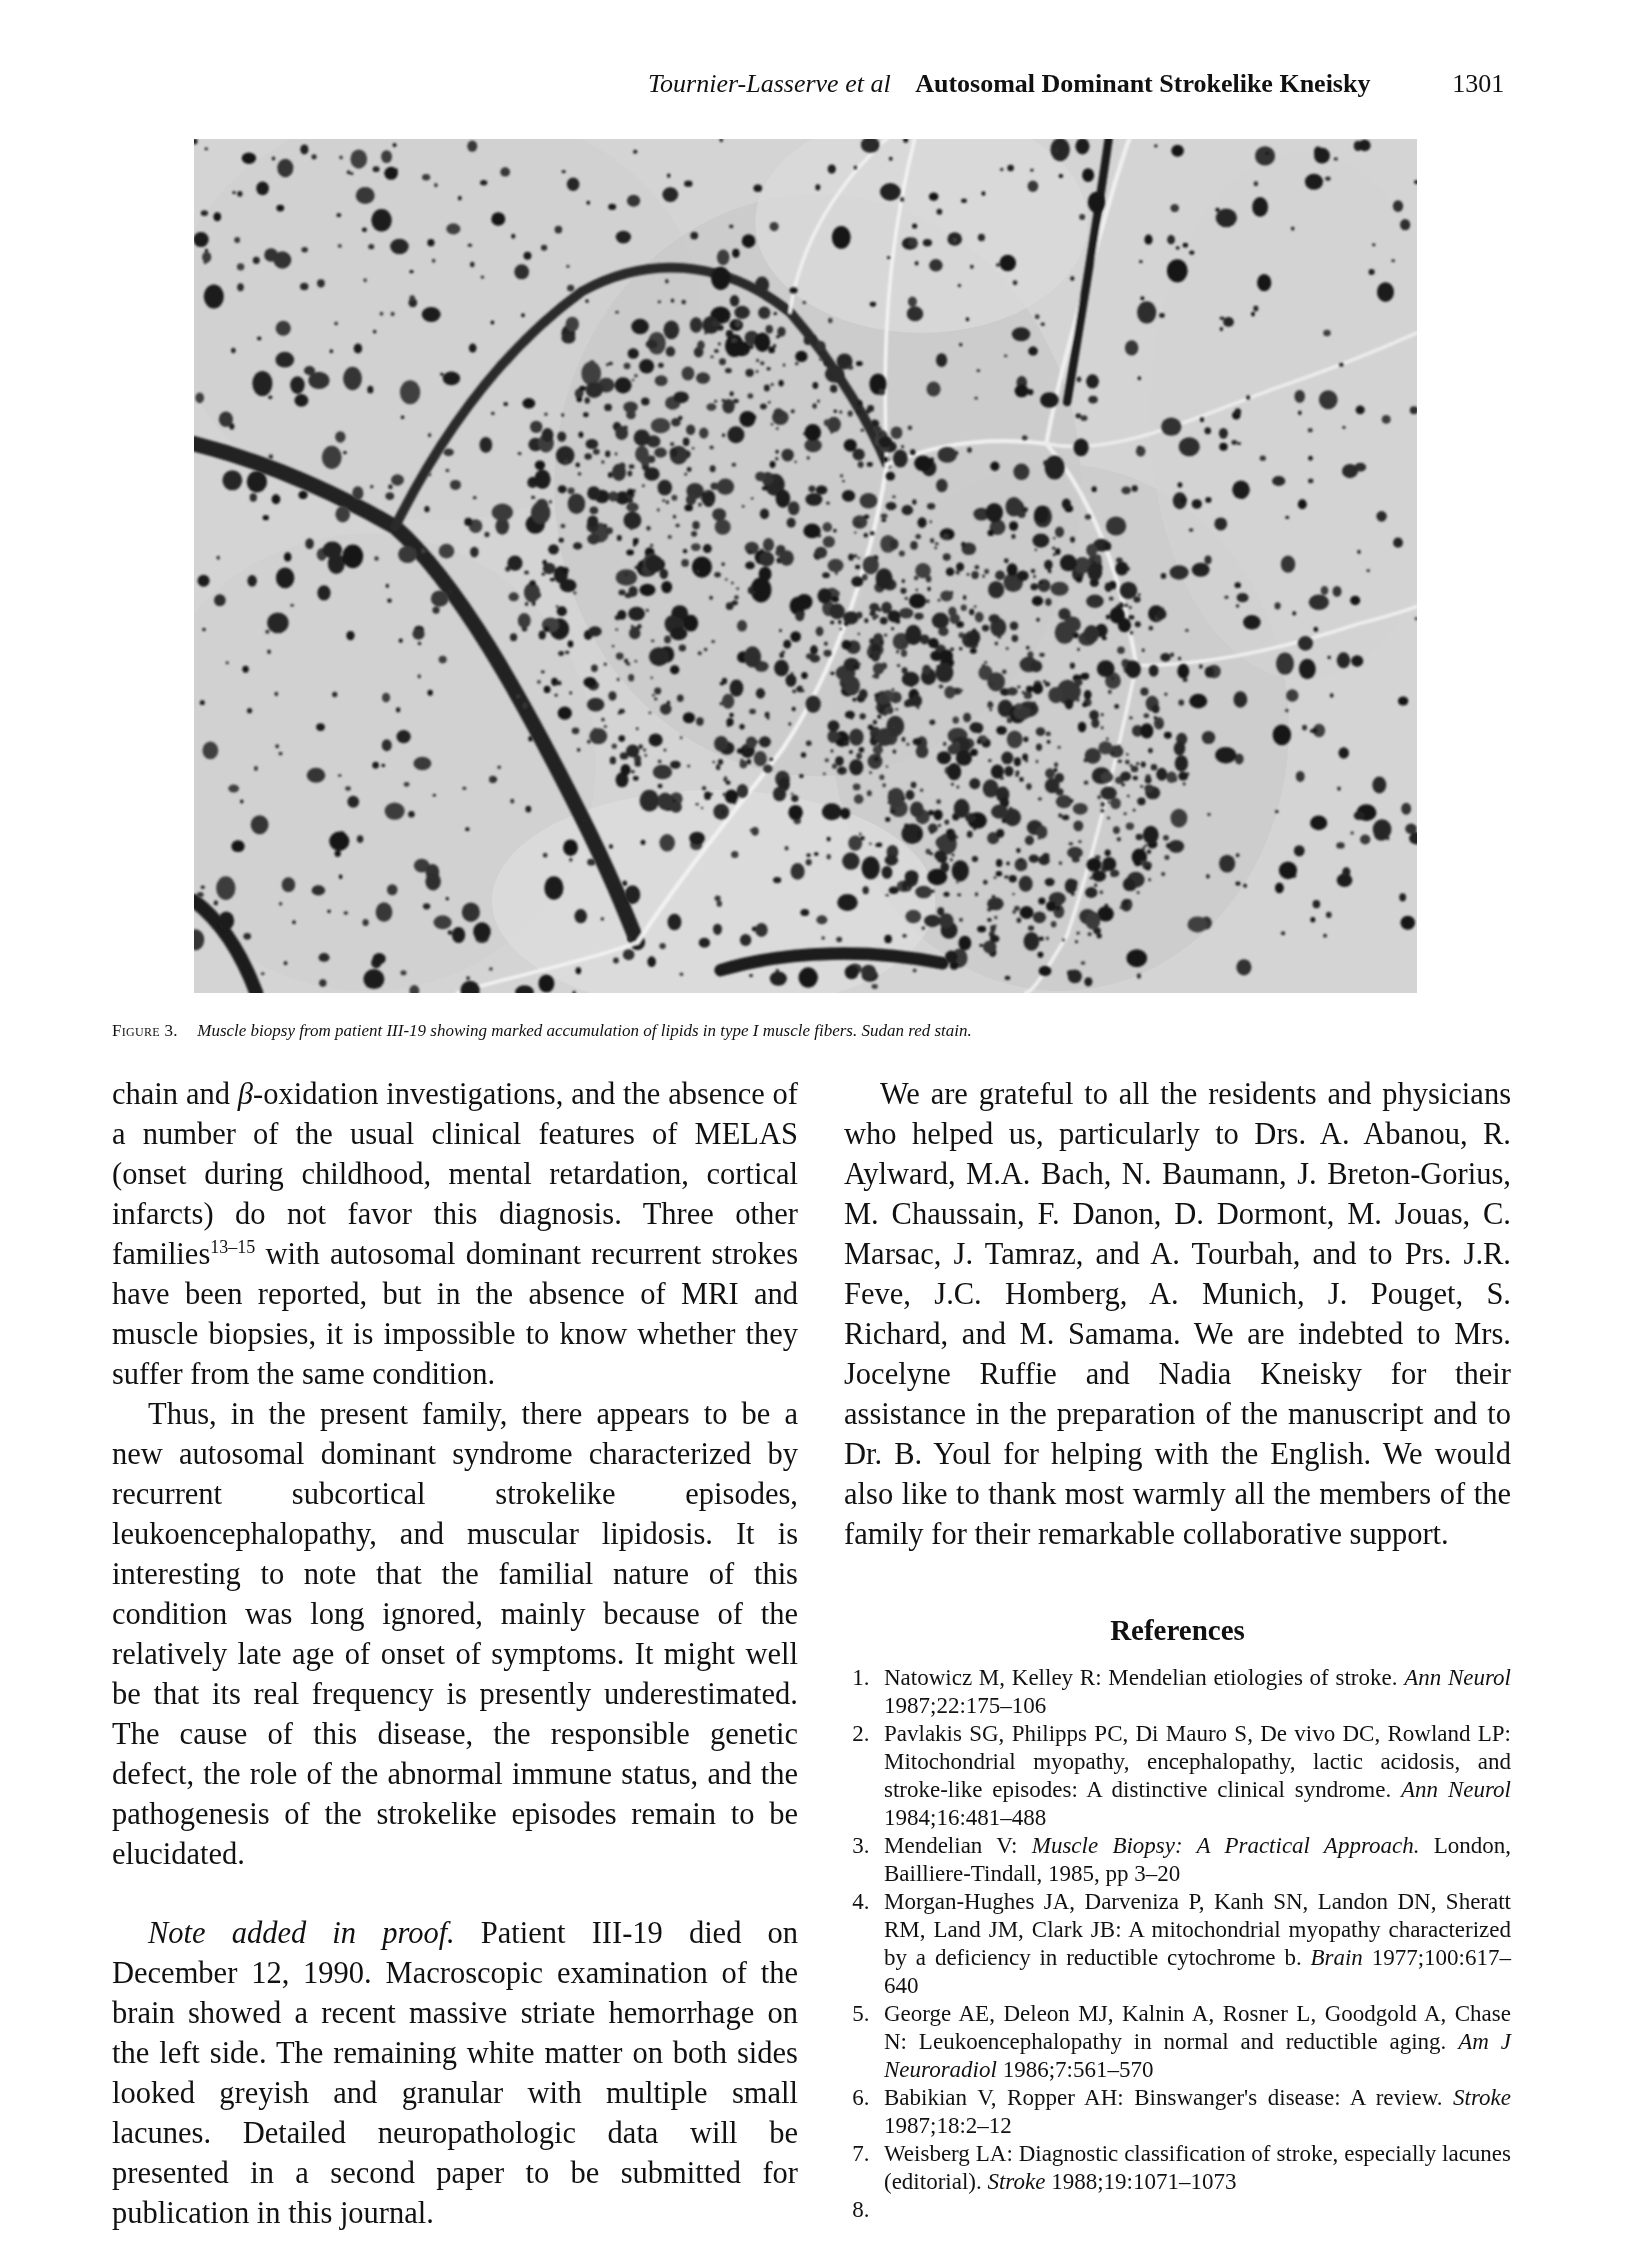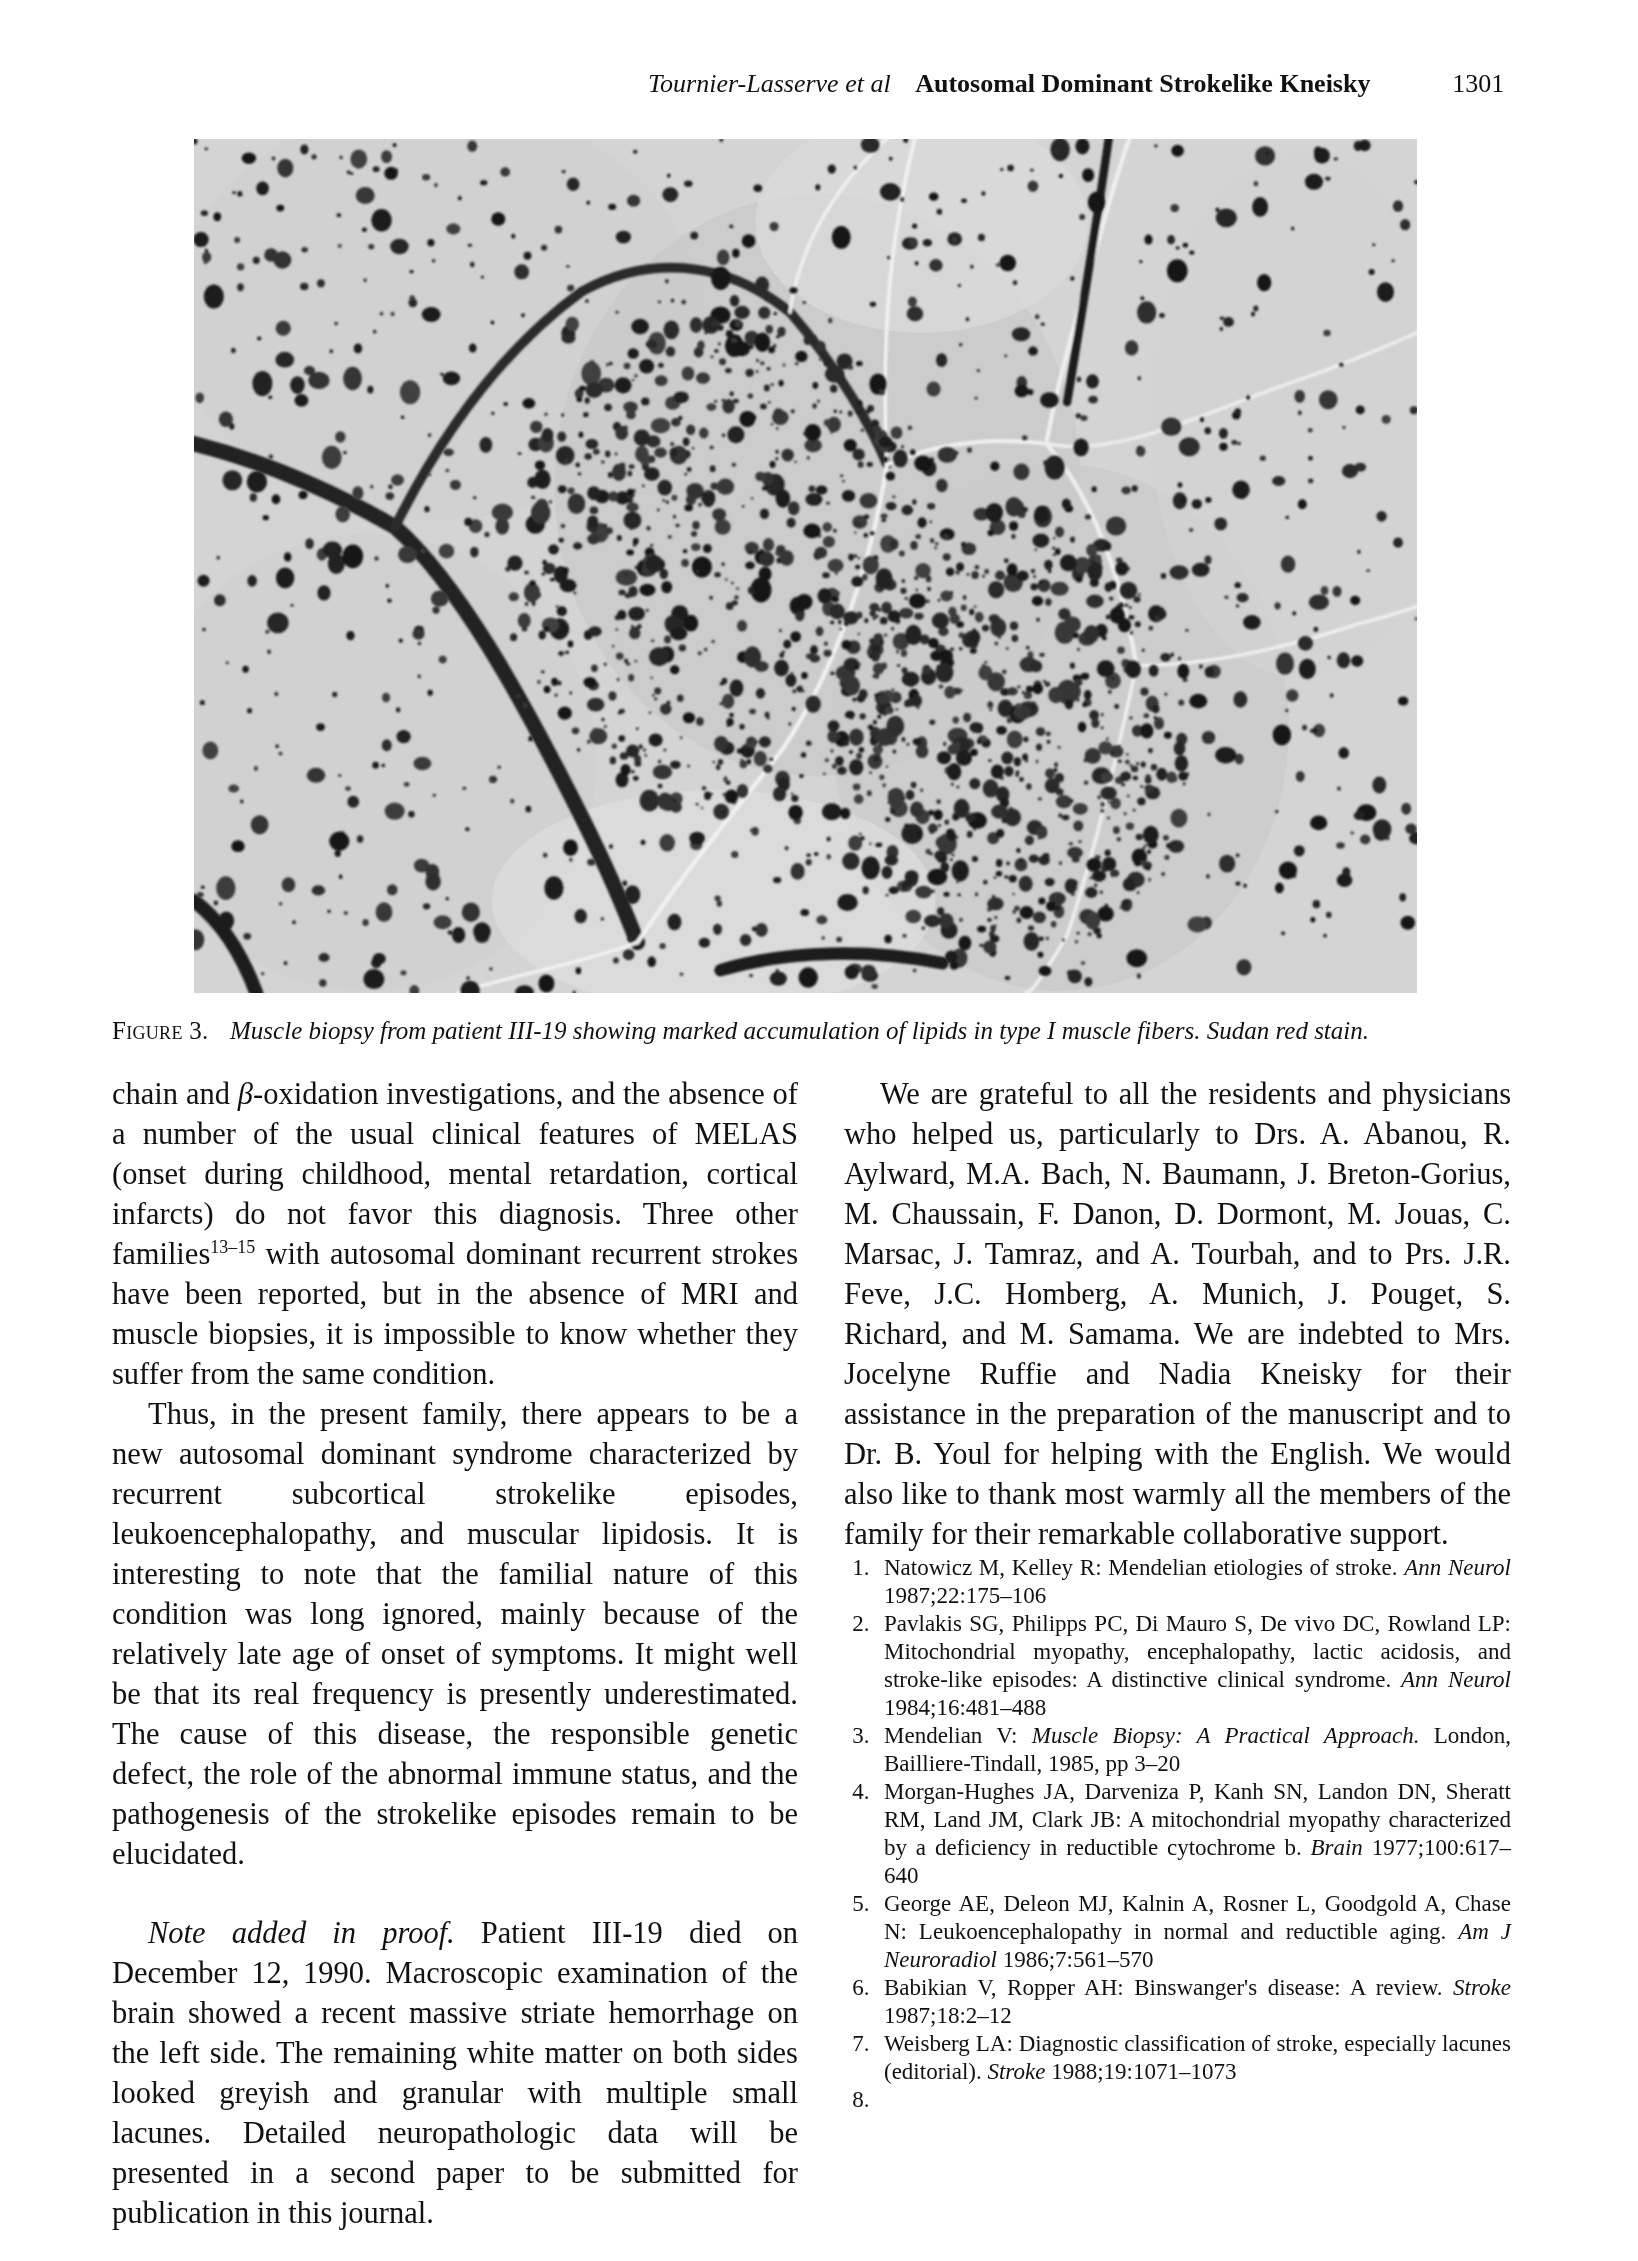--- a/index.html
+++ b/index.html
@@ -6,21 +6,21 @@
   body { width:1639px; height:2261px; position:relative; overflow:hidden;
          font-family:"Liberation Serif","DejaVu Serif",serif; color:#111; }
   .running-head { position:absolute; top:64px; left:648px; width:859px; height:39px;
          font-size:26px; line-height:39px; white-space:nowrap; }
   .running-head .authors { font-style:italic; }
   .running-head .title { font-weight:bold; margin-left:18px; }
   .running-head .page-num { position:absolute; right:2.8px; top:0; }
   .figure { position:absolute; left:194px; top:139px; width:1223px; height:854px;
          background:#d6d6d6; overflow:hidden; }
   .figure svg { width:100%; height:100%; display:block; }
-  .caption { position:absolute; left:112px; top:1013px; width:1400px; font-size:25px;
+  .caption { position:absolute; left:112px; top:1013px; width:1400px; font-size:17px;
          line-height:35px; white-space:nowrap; }
   .caption .label { font-variant:small-caps; letter-spacing:0.3px; }
   .caption .text { font-style:italic; margin-left:15.2px; }
   .col { position:absolute; top:1074px; font-size:30.5px; line-height:40px;
          text-align:justify; }
   .col-left { left:112px; width:686px; }
   .col-right { left:844px; width:667px; }
   .col p { margin:0; text-indent:0; }
   .col p.indent { text-indent:36px; }
   .col p.gap { margin-top:39px; }
@@ -2031,20 +2031,21 @@
 <div class="col col-left">
   <p><span>chain and </span><span class="em">β</span><span>-oxidation investigations, and the absence of a number of the usual clinical features of MELAS (onset during childhood, mental retardation, cortical infarcts) do not favor this diagnosis. Three other families</span><sup>13–15</sup><span> with autosomal dominant recurrent strokes have been reported, but in the absence of MRI and muscle biopsies, it is impossible to know whether they suffer from the same condition.</span></p>
   <p class="indent">Thus, in the present family, there appears to be a new autosomal dominant syndrome characterized by recurrent subcortical strokelike episodes, leukoencephalopathy, and muscular lipidosis. It is interesting to note that the familial nature of this condition was long ignored, mainly because of the relatively late age of onset of symptoms. It might well be that its real frequency is presently underestimated. The cause of this disease, the responsible genetic defect, the role of the abnormal immune status, and the pathogenesis of the strokelike episodes remain to be elucidated.</p>
   <p class="indent gap"><span class="em">Note added in proof.</span><span> Patient III-19 died on December 12, 1990. Macroscopic examination of the brain showed a recent massive striate hemorrhage on the left side. The remaining white matter on both sides looked greyish and granular with multiple small lacunes. Detailed neuropathologic data will be presented in a second paper to be submitted for publication in this journal.</span></p>
   <div class="section-heading">Acknowledgments</div>
 
 </div>
 
 <div class="col col-right">
   <p class="indent">We are grateful to all the residents and physicians who helped us, particularly to Drs. A. Abanou, R. Aylward, M.A. Bach, N. Baumann, J. Breton-Gorius, M. Chaussain, F. Danon, D. Dormont, M. Jouas, C. Marsac, J. Tamraz, and A. Tourbah, and to Prs. J.R. Feve, J.C. Homberg, A. Munich, J. Pouget, S. Richard, and M. Samama. We are indebted to Mrs. Jocelyne Ruffie and Nadia Kneisky for their assistance in the preparation of the manuscript and to Dr. B. Youl for helping with the English. We would also like to thank most warmly all the members of the family for their remarkable collaborative support.</p>
+  <div class="section-heading refs-heading">References</div>
   <ol class="refs" id="refs-list">
       <li><span class="num">1.</span><span>Natowicz M, Kelley R: Mendelian etiologies of stroke. </span><span class="em">Ann Neurol</span><span> 1987;22:175–106</span></li>
       <li><span class="num">2.</span><span>Pavlakis SG, Philipps PC, Di Mauro S, De vivo DC, Rowland LP: Mitochondrial myopathy, encephalopathy, lactic acidosis, and stroke-like episodes: A distinctive clinical syndrome. </span><span class="em">Ann Neurol</span><span> 1984;16:481–488</span></li>
       <li><span class="num">3.</span><span>Mendelian V: </span><span class="em">Muscle Biopsy: A Practical Approach.</span><span> London, Bailliere-Tindall, 1985, pp 3–20</span></li>
       <li><span class="num">4.</span><span>Morgan-Hughes JA, Darveniza P, Kanh SN, Landon DN, Sheratt RM, Land JM, Clark JB: A mitochondrial myopathy characterized by a deficiency in reductible cytochrome b. </span><span class="em">Brain</span><span> 1977;100:617–640</span></li>
       <li><span class="num">5.</span><span>George AE, Deleon MJ, Kalnin A, Rosner L, Goodgold A, Chase N: Leukoencephalopathy in normal and reductible aging. </span><span class="em">Am J Neuroradiol</span><span> 1986;7:561–570</span></li>
       <li><span class="num">6.</span><span>Babikian V, Ropper AH: Binswanger's disease: A review. </span><span class="em">Stroke</span><span> 1987;18:2–12</span></li>
       <li><span class="num">7.</span><span>Weisberg LA: Diagnostic classification of stroke, especially lacunes (editorial). </span><span class="em">Stroke</span><span> 1988;19:1071–1073</span></li>
       <li><span class="num">8.</span><span class="em"></span><span></span></li>
     </ol>

